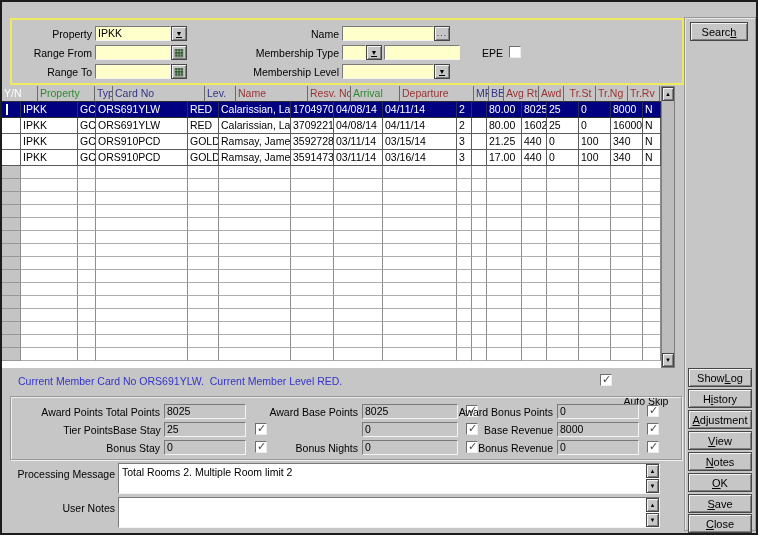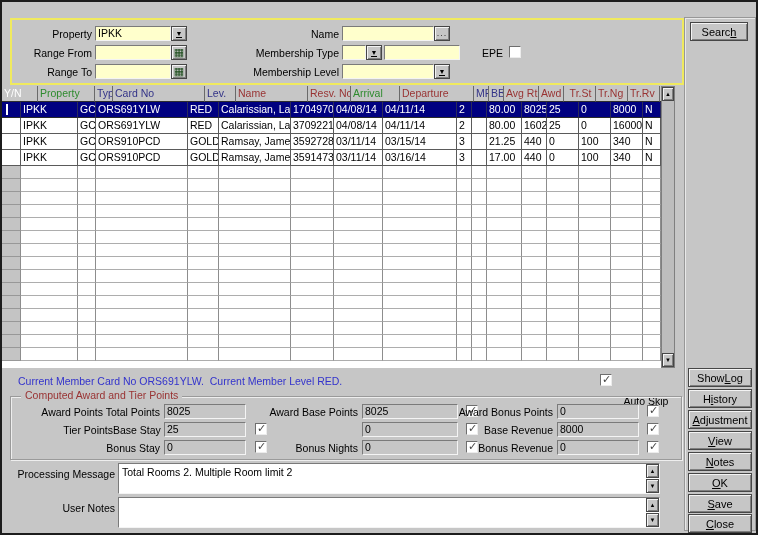--- a/index.html
+++ b/index.html
@@ -501,21 +501,20 @@
   <div class="vscroll">
     <div class="sbtn btn3d" style="top:0">▲</div>
     <div class="sbtn btn3d" style="bottom:0">▼</div>
   </div>
 
   <div class="status-text">Current Member Card No ORS691YLW.  Current Member Level RED.</div>
   <div class="checkbox checked" style="left:598px;top:372px"></div>
   <div class="alabel" style="left:614px;top:393px;width:60px;text-align:center">Auto Skip</div>
 
   <div class="groupbox">
-    <div class="grouptitle">Computed Award and Tier Points</div>
 
     <div class="alabel" style="left:2px;top:9px;width:147px">Award Points Total Points</div>
     <div class="dfield sunken" style="left:153px;top:7px;width:82px">8025</div>
     <div class="alabel" style="left:200px;top:9px;width:147px">Award Base Points</div>
     <div class="dfield sunken" style="left:351px;top:7px;width:96px">8025</div>
     <div class="checkbox checked" style="left:455px;top:8px"></div>
     <div class="alabel" style="left:400px;top:9px;width:142px">Award Bonus Points</div>
     <div class="dfield sunken" style="left:546px;top:7px;width:82px">0</div>
     <div class="checkbox checked" style="left:636px;top:8px"></div>
 

